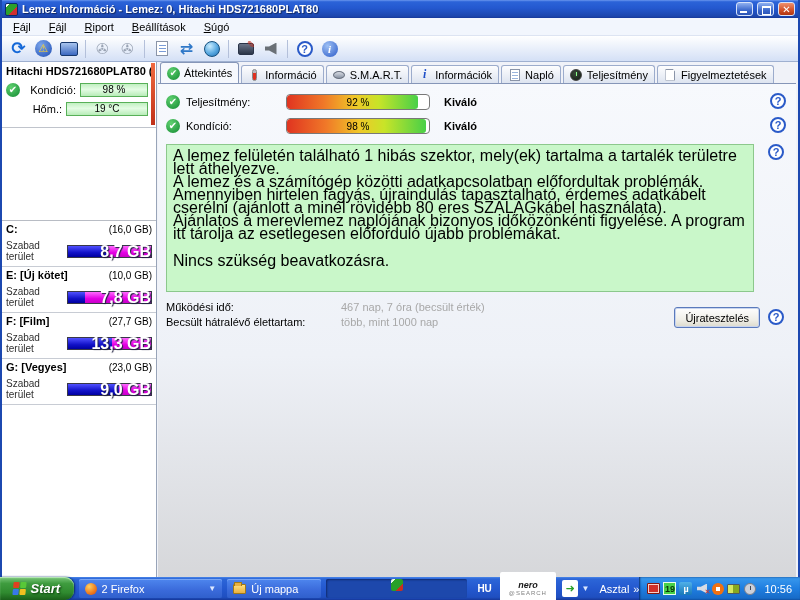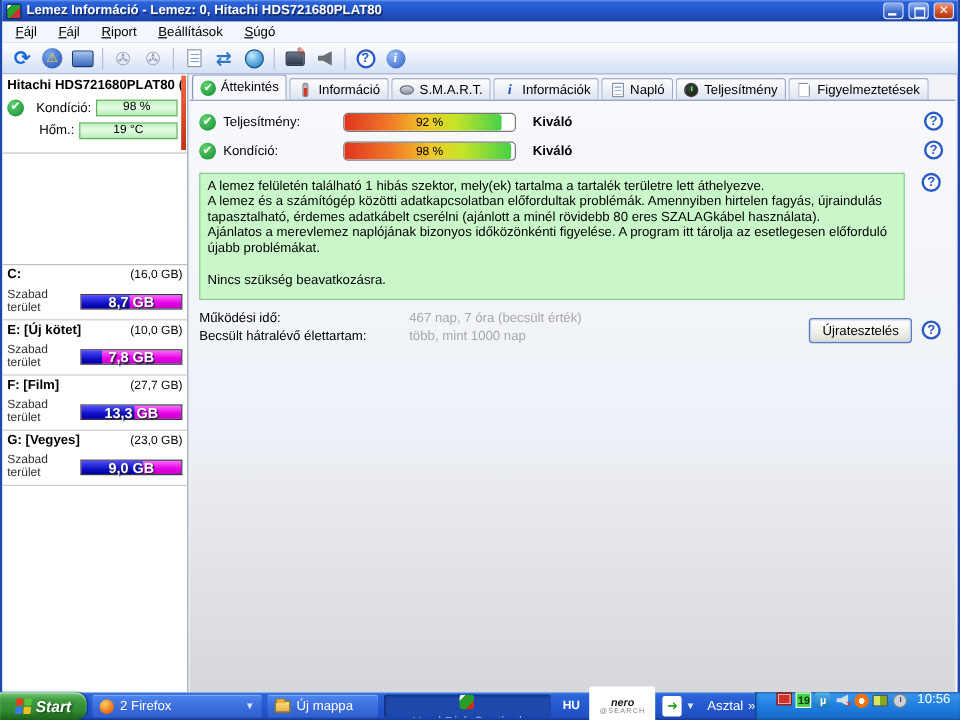--- a/index.html
+++ b/index.html
@@ -53,21 +53,21 @@
   .val-box { flex:1; height:14px; border:1px solid #58b058; background:linear-gradient(180deg,#c2f0c2,#e4fce4 45%,#b8ecb8); text-align:center; font-size:10px; line-height:12px; margin-right:4px; }
   .drive-list { margin-top:92px; border-top:1px solid #b8bcc4; }
   .drive { border-bottom:1px solid #c8ccd4; padding:2px 4px 4px 4px; }
   .d-head { display:flex; justify-content:space-between; align-items:baseline; height:15px; }
   .d-name { font-weight:bold; font-size:11px; }
   .d-size { font-size:10px; }
   .d-row { display:flex; align-items:center; margin-top:2px; }
   .d-free-lbl { font-size:10px; color:#303030; }
   .d-bar { margin-left:auto; width:90px; height:13px; border:1px solid #383848; position:relative; background:linear-gradient(180deg,#ff6aff,#e400e4 60%,#c800c8); }
   .d-used { position:absolute; left:0; top:0; bottom:0; background:linear-gradient(180deg,#5050ff,#1212c8 60%,#0000a0); }
-  .d-free-val { position:absolute; inset:0; text-align:center; color:#fff; font-weight:bold; font-size:12px; line-height:12px; text-shadow:1px 1px 1px #202040; }
+  .d-free-val { position:absolute; inset:0; text-align:right; color:#fff; font-weight:bold; font-size:16px; line-height:12px; text-shadow:1px 1px 1px #202040; }
 
   
   .content { position:absolute; left:156px; top:62px; right:2px; bottom:0; }
   .tabrow { height:21px; display:flex; align-items:flex-end; gap:2px; padding-left:2px; }
   .tab { height:18px; display:flex; align-items:center; gap:4px; padding:0 6px; border:1px solid #9caccc; border-bottom:none; border-radius:3px 3px 0 0; background:linear-gradient(180deg,#fdfdfe,#dde4f0); font-size:11px; white-space:nowrap; }
   .tab.active { height:21px; background:#f6f8fd; border-color:#8696b8; z-index:2; }
   .ti { width:13px; height:13px; flex:0 0 13px; display:flex; align-items:center; justify-content:center; }
   .ti-check { border-radius:50%; background:radial-gradient(circle at 35% 30%,#5fd06f,#128a32); color:#fff; font-size:9px; }
   .ti-thermo { width:5px; height:12px; border-radius:3px; background:linear-gradient(180deg,#b8b8c0 30%,#e03020 30%); border:1px solid #888; }
   .ti-smart { width:12px; height:8px; border-radius:50%; background:linear-gradient(180deg,#d8dce4,#8a94a4); border:1px solid #68707e; }
@@ -80,21 +80,21 @@
   .panel { position:absolute; top:21px; left:0; right:0; bottom:0; background:linear-gradient(180deg,#f7f9fd 0%,#eef1f7 55%,#d6d7da 100%); border-top:1px solid #8696b8; padding-top:6px; }
   .gauge-row { display:flex; align-items:center; height:20px; margin:2px 0 4px 8px; position:relative; }
   .gauge-row .glbl { width:100px; margin-left:6px; }
   .gauge { width:144px; height:16px; border:1px solid #787878; border-radius:4px; background:#fff; position:relative; overflow:hidden; }
   .gfill { position:absolute; left:0; top:0; bottom:0; border-radius:3px; background:linear-gradient(90deg,#e03420 0%,#f07828 28%,#f0c828 52%,#c8e428 70%,#48d048 100%); }
   .gtext { position:absolute; inset:0; text-align:center; line-height:15px; font-size:10px; }
   .grating { margin-left:14px; font-weight:bold; }
   .row-help { position:absolute; right:10px; top:1px; }
 
   .infobox-wrap { display:flex; align-items:flex-start; margin:8px 8px 0 8px; position:relative; }
-  .infobox { flex:1; margin-right:14px; background:#c9f7c9; border:1px solid #8cc88c; padding:4px 6px 8px 6px; font-size:11px; line-height:13px; min-height:96px; }
+  .infobox { flex:1; margin-right:14px; background:#c9f7c9; border:1px solid #8cc88c; padding:4px 6px 24px 6px; font-size:16px; line-height:13px; min-height:96px; }
   .no-action { font-weight:normal; margin-top:14px; }
 
   .stats { margin:7px 8px 0 8px; position:relative; }
   .stat-row { display:flex; height:15px; align-items:center; }
   .stat-lbl { width:175px; }
   .stat-val { color:#a8a8a8; }
   .retest { position:absolute; right:28px; top:8px; height:21px; padding:0 10px; background:linear-gradient(180deg,#fefefe,#f0efe8 60%,#dcdacd); border:1px solid #5a7abc; border-radius:3px; box-shadow:0 0 0 1px #c8d4ee inset; font-size:11px; font-family:inherit; }
   .stats .row-help { top:10px; right:4px; }
 
   .chart-block { margin:10px 8px 0 6px; }
@@ -130,21 +130,21 @@
   .caret { font-size:8px; color:#dce8ff; }
   .folder-ic { width:13px; height:10px; background:linear-gradient(180deg,#ffe080,#e8b040); border:1px solid #a07818; border-radius:1px; position:relative; flex:0 0 13px; }
   .folder-ic::before { content:""; position:absolute; left:0; top:-3px; width:6px; height:3px; background:#e8b040; border:1px solid #a07818; border-bottom:none; border-radius:1px 1px 0 0; }
   .hds-ic { width:12px; height:12px; border-radius:2px; background:linear-gradient(135deg,#e8f8e8 20%,#28a028 20% 70%,#c83020 70%); flex:0 0 12px; }
   .lang { color:#fff; font-size:10px; font-weight:bold; margin-left:10px; }
   .nero { width:58px; height:34px; margin-left:8px; background:#fff; border-radius:2px; display:flex; flex-direction:column; align-items:center; justify-content:center; line-height:8px; }
   .nero .n1 { font-size:9px; font-weight:bold; font-style:italic; color:#181818; }
   .nero .n2 { font-size:6px; color:#808080; letter-spacing:1px; }
   .qlaunch { width:17px; height:17px; margin-left:6px; background:#fff; border-radius:2px; display:flex; align-items:center; justify-content:center; color:#28a028; font-weight:bold; font-size:11px; }
   .desk { color:#fff; margin-left:10px; display:flex; align-items:center; gap:4px; }
-  .tray { margin-left:auto; display:flex; gap:3px; padding-left:18px; height:23px;
+  .tray { margin-left:auto; display:flex; align-items:center; gap:3px; padding-left:8px; height:23px;
     background:linear-gradient(180deg,#3a9aee 0%,#1f7ee0 50%,#1668c4 100%); box-shadow:1px 0 2px #0a2a6a inset; }
   .tray-ic { width:13px; height:13px; display:flex; align-items:center; justify-content:center; font-size:9px; }
   .tr-tv { width:13px; height:11px; background:#d03028; border:1px solid #801810; border-radius:1px; box-shadow:inset 0 0 0 1px #f8d0c8; }
   .tr-temp { background:#48d048; border:1px solid #e8ffe8; color:#083808; font-weight:bold; font-size:9px; }
   .tr-ut { background:linear-gradient(180deg,#50b0e8,#1878b8); border-radius:2px; color:#fff; font-weight:bold; }
   .tr-snd { position:relative; }
   .tr-snd .spk { width:10px; height:10px; background:#d8dce4; clip-path:polygon(0 33%,38% 33%,100% 0,100% 100%,38% 67%,0 67%); }
   .tr-snd::after { content:"✕"; position:absolute; right:-2px; bottom:-1px; color:#e03020; font-size:7px; font-weight:bold; }
   .tr-ring { width:12px; height:12px; border-radius:50%; background:radial-gradient(circle,#ffffff 28%,#f07010 30% 80%,#b84808 100%); }
   .tr-card { width:13px; height:10px; background:linear-gradient(90deg,#d8e860 50%,#88a820 50%); border:1px solid #505860; border-radius:1px; }

